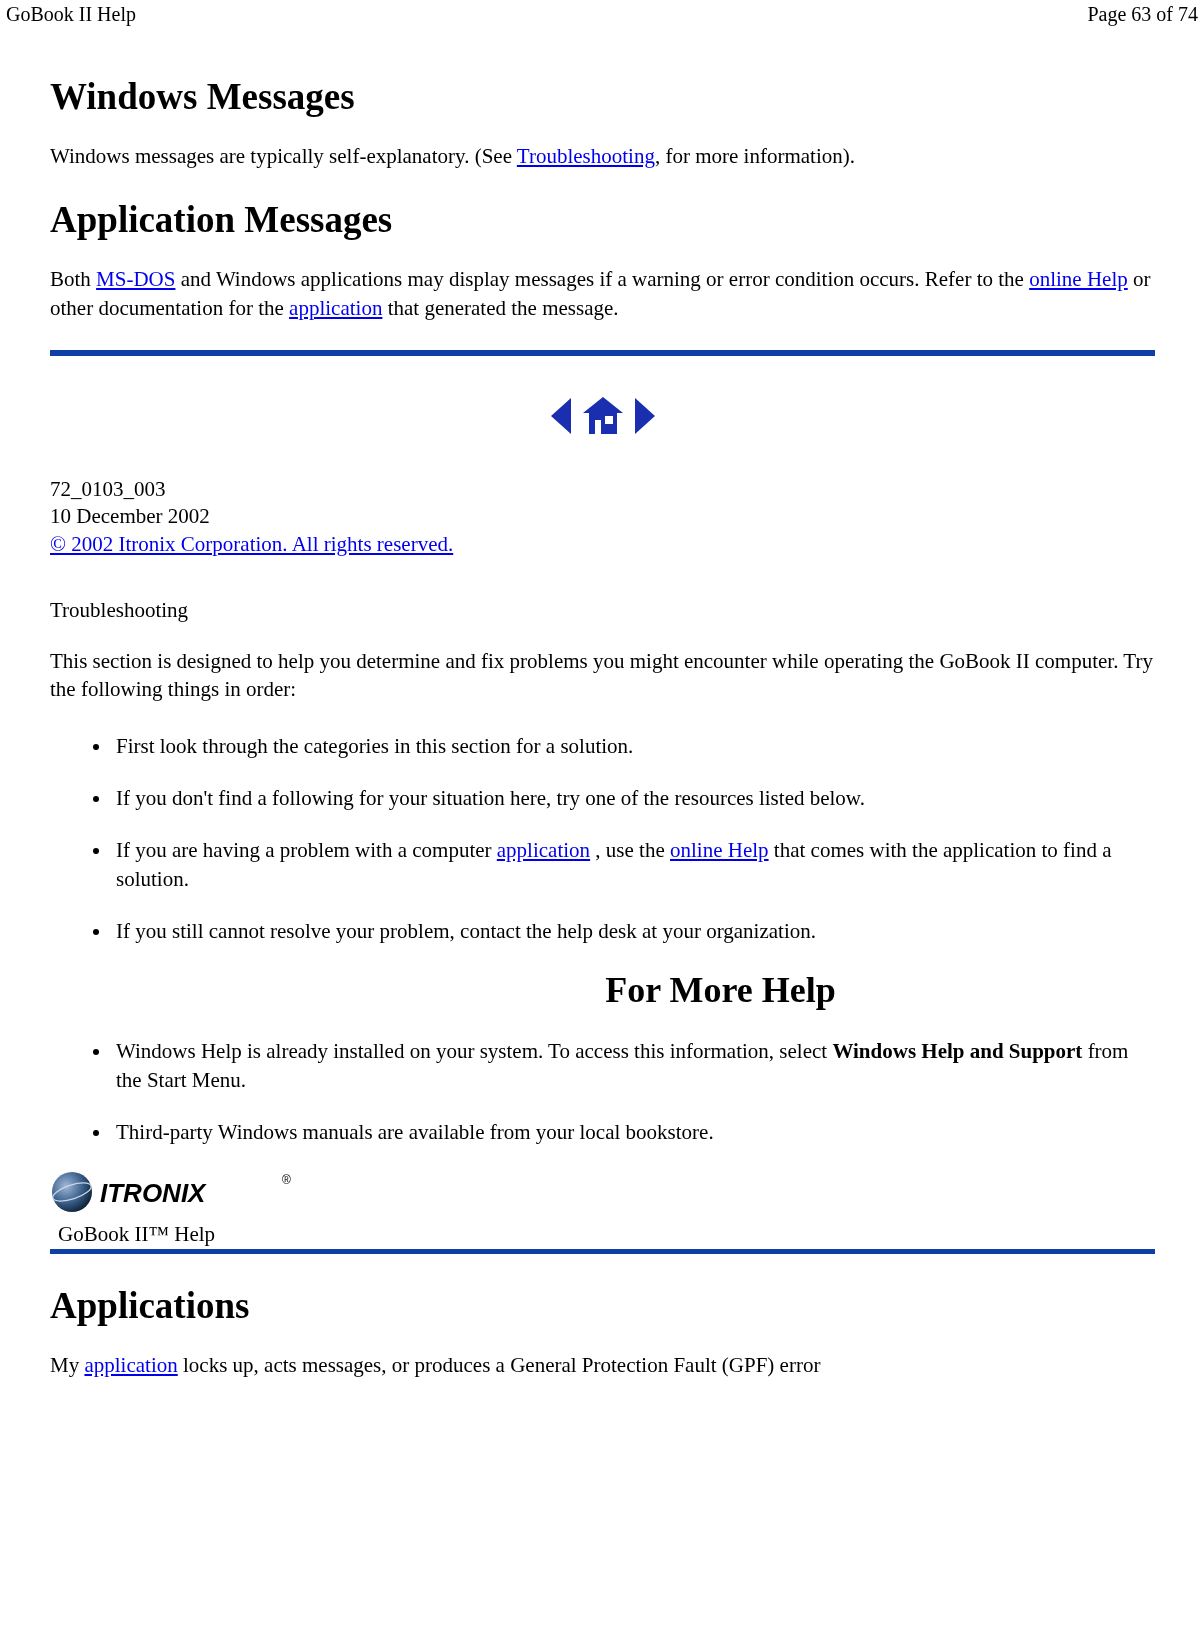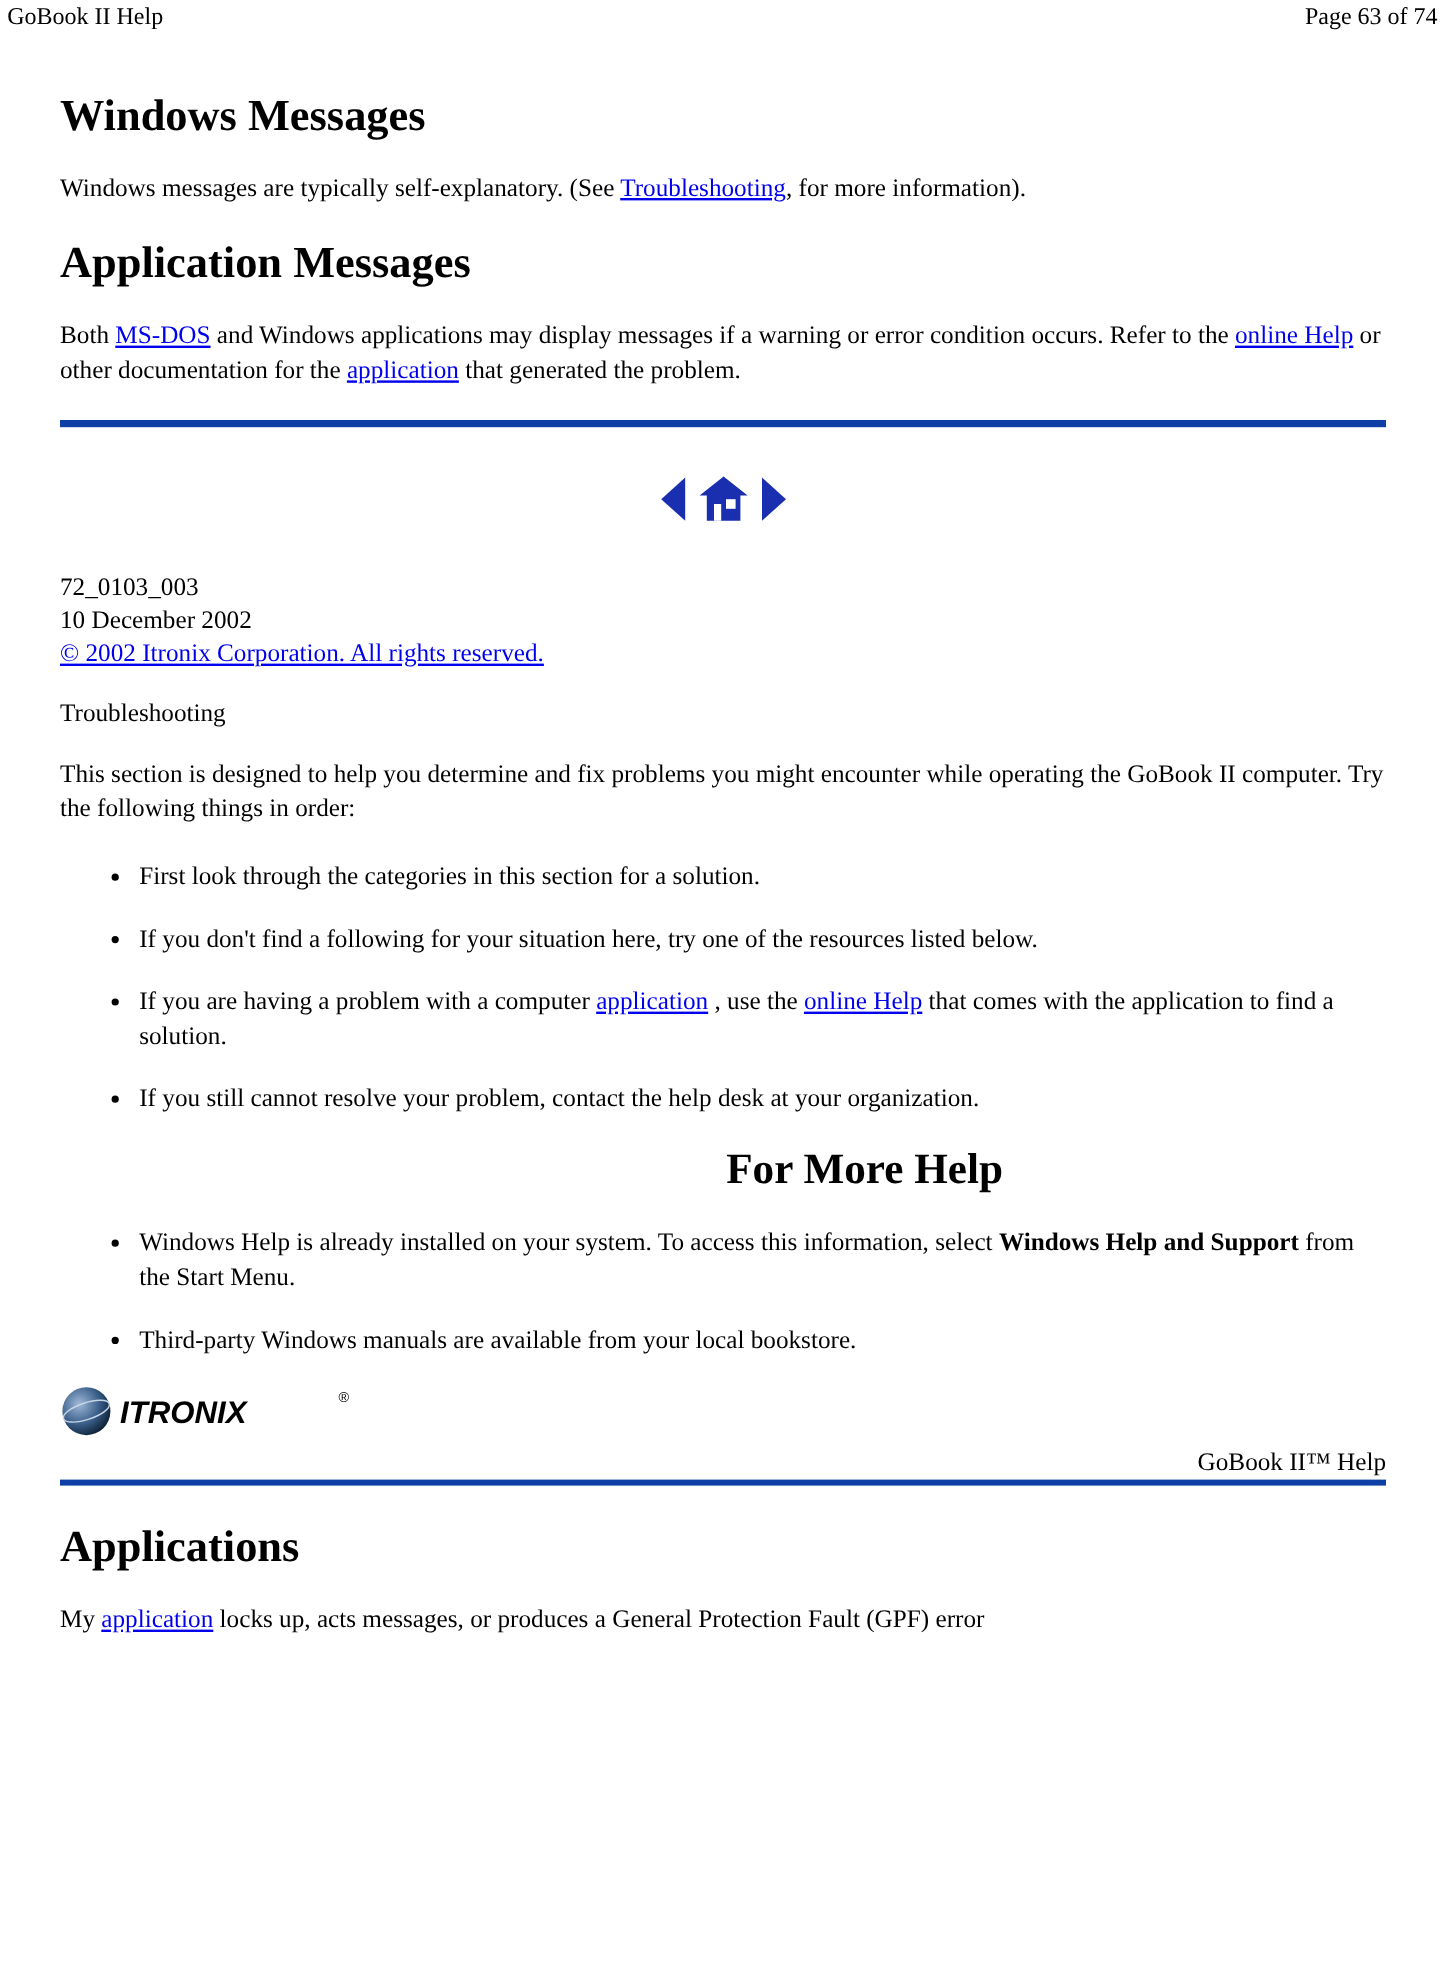--- a/index.html
+++ b/index.html
@@ -12,28 +12,28 @@
   .page-footer .right { position: absolute; right: 3px; }
   .content { position: absolute; top: 75px; left: 50px; width: 1105px; }
   h2.section { font-size: 37px; font-weight: bold; margin-bottom: 24px; }
   .para { font-size: 21px; line-height: 1.35; margin-bottom: 28px; }
   a.link { color: #0000EE; text-decoration: underline; }
   hr.blue-bar { border: none; height: 6px; background: #0d3fa6; margin-top: 10px; margin-bottom: 40px; }
   .nav-icons { text-align: center; margin-bottom: 40px; }
   .nav-arrow svg, .nav-home svg { vertical-align: middle; }
   .nav-arrow, .nav-home { display: inline-block; margin: 0 2px; }
   .meta-line { font-size: 21px; line-height: 1.3; }
-  .meta-block { margin-bottom: 24px; }
+  .meta-block { margin-bottom: 40px; }
   .plain-heading { font-size: 21px; margin-bottom: 24px; }
   ul.bullets { list-style: disc; padding-left: 62px; }
   ul.bullets li { font-size: 21px; line-height: 1.35; margin-bottom: 24px; padding-left: 4px; }
   h2.center-sub { font-size: 36px; font-weight: bold; text-align: center; margin: 19px 0 26px 236px; }
   .logo-row { margin-top: 8px; }
   .logo-row svg { vertical-align: middle; }
-  .help-caption { font-size: 21px; margin-left: 20px; margin-top: 8px; text-align: right; }
+  .help-caption { font-size: 21px; margin-left: 8px; margin-top: 8px; }
   hr.blue-bar-thin { border: none; height: 5px; background: #0d3fa6; margin-top: 2px; margin-bottom: 30px; }
   .bold { font-weight: bold; }
 </style>
 </head>
 <body>
 
 <div class="page-header">
   <span class="left">GoBook II Help</span>
   <span class="right">Page 63 of 74</span>
 </div>
@@ -42,21 +42,21 @@
 
   <h2 class="section">Windows Messages</h2>
 
   <p class="para">
     <span>Windows messages are typically self-explanatory. (See </span><a href="#" class="link">Troubleshooting</a><span>, for more information).</span>
   </p>
 
   <h2 class="section">Application Messages</h2>
 
   <p class="para">
-    <span>Both </span><a href="#" class="link">MS-DOS</a><span> and Windows applications may display messages if a warning or error condition occurs. Refer to the </span><a href="#" class="link">online Help</a><span> or other documentation for the </span><a href="#" class="link">application</a><span> that generated the problem.</span>
+    <span>Both </span><a href="#" class="link">MS-DOS</a><span> and Windows applications may display messages if a warning or error condition occurs. Refer to the </span><a href="#" class="link">online Help</a><span> or other documentation for the </span><a href="#" class="link">application</a><span> that generated the message.</span>
   </p>
 
   <hr class="blue-bar">
 
   <div class="nav-icons">
     <span class="nav-arrow">
       <svg width="24" height="40" viewBox="0 0 24 40">
           <polygon points="22,2 22,38 2,20" fill="#1a2fb0"></polygon>
         </svg>
     </span>

